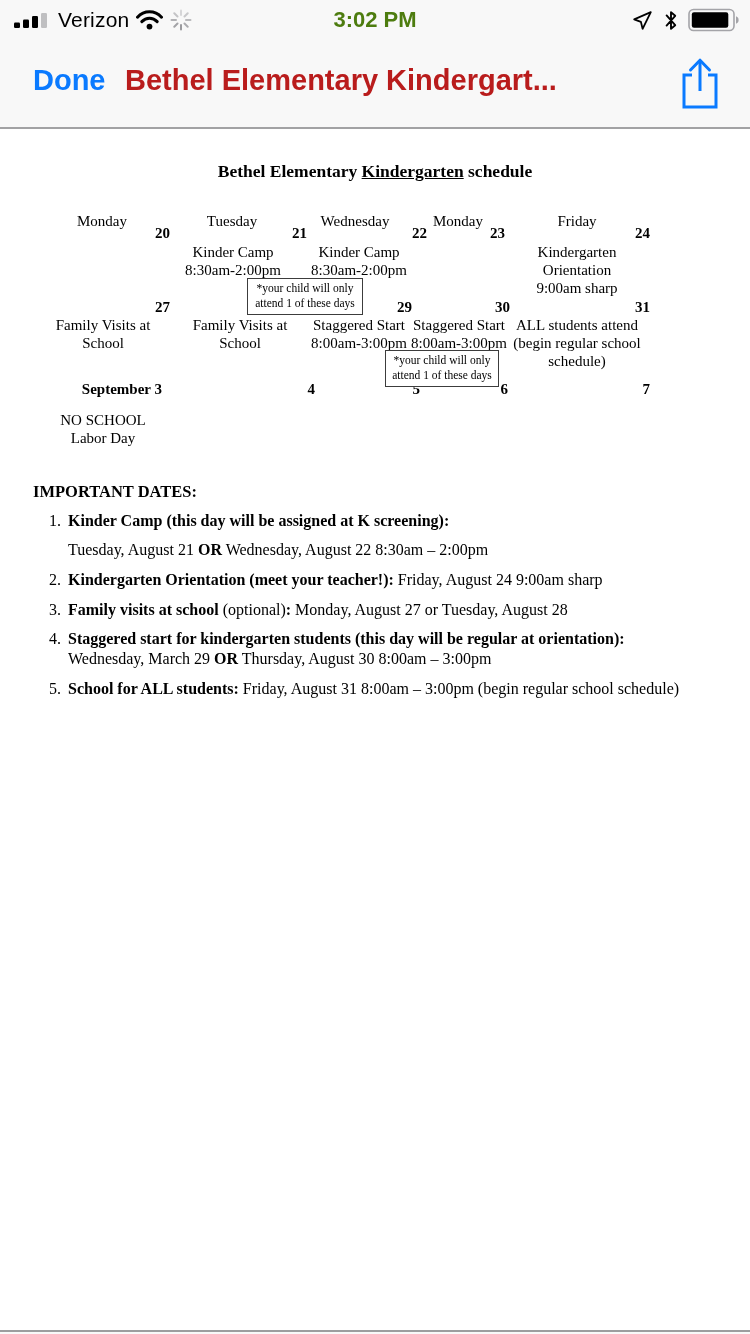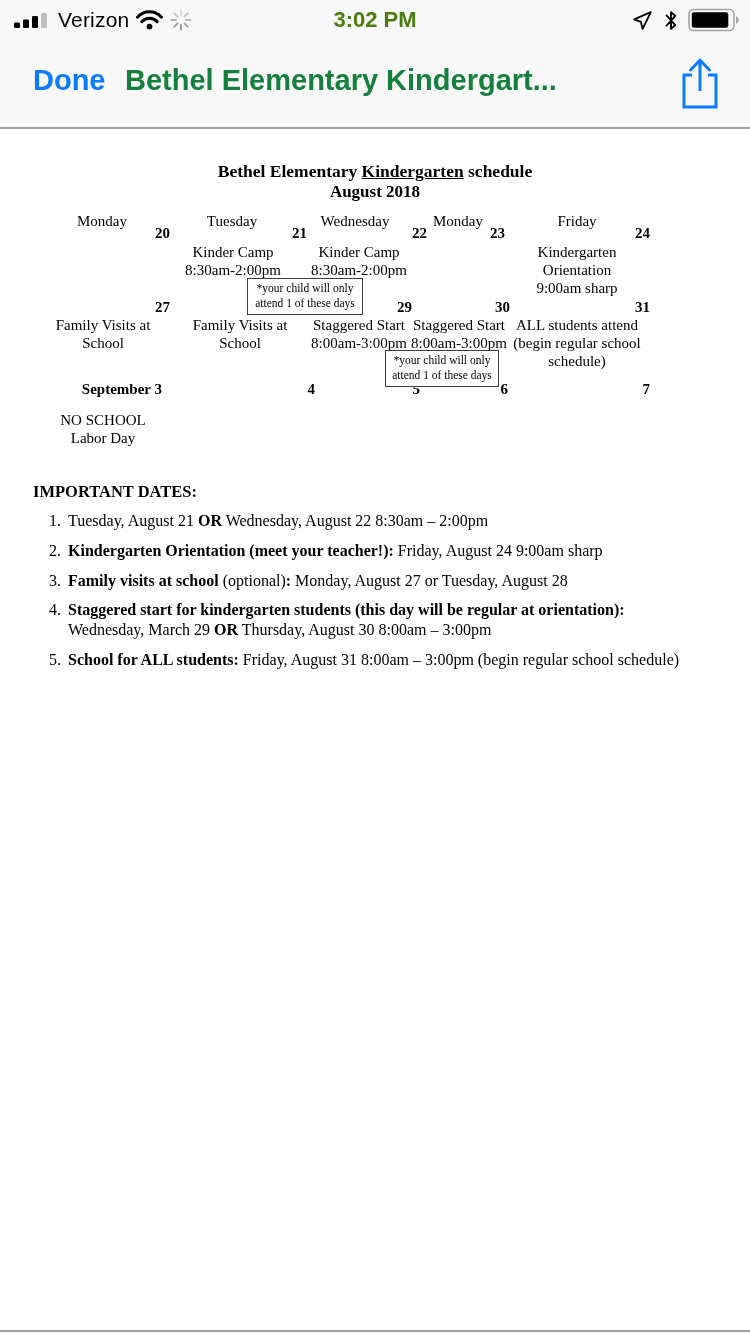--- a/index.html
+++ b/index.html
@@ -12,21 +12,21 @@
   .status-bar { position:absolute; top:0; left:0; width:750px; height:40px; display:flex; align-items:center; }
   .sb-left { position:absolute; left:14px; top:0; height:40px; display:flex; align-items:center; gap:7px; }
   .sb-carrier { font-size:21px; color:#000; letter-spacing:0.2px; }
   .sb-time { position:absolute; left:0; width:750px; text-align:center; top:7px; font-size:22px; font-weight:700; color:#4d7c0f; }
   .sb-right { position:absolute; right:10px; top:0; height:40px; display:flex; align-items:center; gap:10px; }
   .icon svg { display:block; }
 
   
   .nav-bar { position:absolute; top:40px; left:0; width:750px; height:87px; }
   .done-btn { position:absolute; left:33px; top:24px; font-size:29px; font-weight:600; color:#0a7aff; background:none; border:none; font-family:inherit; cursor:pointer; }
-  .nav-title { position:absolute; left:125px; width:510px; top:24px; font-size:29px; font-weight:700; color:#15803d; white-space:nowrap; overflow:hidden; }
+  .nav-title { position:absolute; left:125px; width:510px; top:24px; font-size:29px; font-weight:700; color:#b91c1c; white-space:nowrap; overflow:hidden; }
   .share-btn { position:absolute; right:26px; top:14px; width:48px; height:60px; background:none; border:none; cursor:pointer; padding:0; }
 
   
   .document { position:absolute; top:129px; left:0; width:750px; height:1201px; background:#fff; overflow:hidden;
               font-family:"Liberation Serif", serif; color:#000; }
   .abs { position:absolute; }
   .b { font-weight:700; }
   .doc-title { top:32px; left:0; width:750px; text-align:center; font-size:17.5px; font-weight:700; }
   .doc-title u { text-decoration:underline; }
   .doc-month { top:53px; left:0; width:750px; text-align:center; font-size:17px; font-weight:700; }
@@ -118,21 +118,20 @@
         </span>
       </button>
     </div>
   </div>
 
   <div class="document">
 
     <div class="abs doc-title">
       <span>Bethel Elementary </span><u>Kindergarten</u><span> schedule</span>
     </div>
-    <div class="abs doc-month">August 2018</div>
 
     <div class="abs day-hdr" style="left:32px;">Monday</div>
     <div class="abs day-hdr" style="left:162px;">Tuesday</div>
     <div class="abs day-hdr" style="left:285px;">Wednesday</div>
     <div class="abs day-hdr" style="left:388px;">Monday</div>
     <div class="abs day-hdr" style="left:507px;">Friday</div>
 
     <div class="abs date cal" style="left:108px; top:95px;">20</div>
     <div class="abs date cal" style="left:245px; top:95px;">21</div>
     <div class="abs date cal" style="left:365px; top:95px;">22</div>
@@ -199,20 +198,21 @@
     <div class="abs ev" style="left:33px; top:282px; width:140px;">
       <div>NO SCHOOL</div>
         <div>Labor Day</div>
     </div>
 
     <div class="abs important">
       <div class="imp-heading">IMPORTANT DATES:</div>
 
       <div class="imp-item">
         <span class="imp-num">1.</span>
+        <div class="b">Kinder Camp (this day will be assigned at K screening):</div>
         <div class="imp-detail">
           <span>Tuesday, August 21 </span><span class="b">OR</span><span> Wednesday, August 22 8:30am – 2:00pm</span>
         </div>
       </div>
 
       <div class="imp-item" style="margin-top:10px;">
         <span class="imp-num">2.</span>
         <span class="b">Kindergarten Orientation (meet your teacher!):</span><span> Friday, August 24 9:00am sharp</span>
       </div>
 

